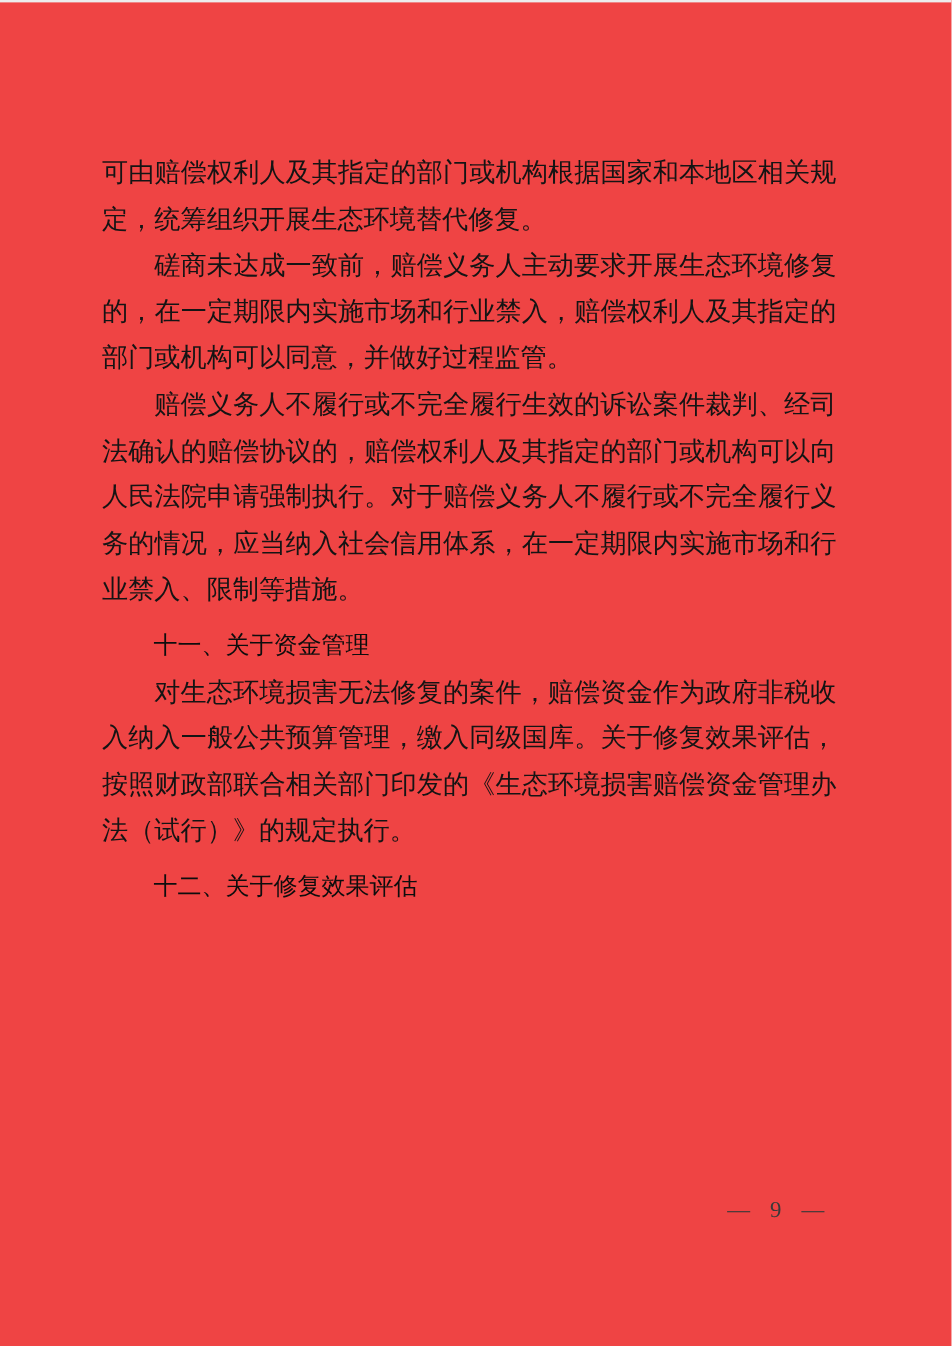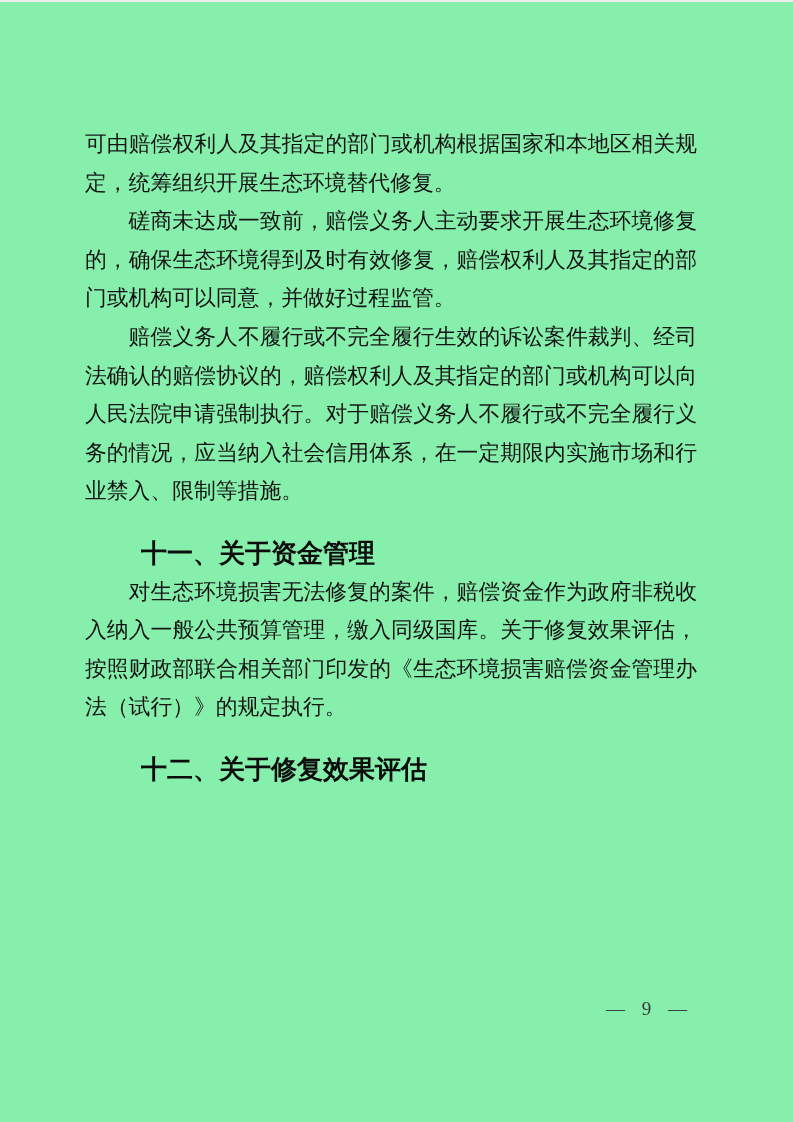--- a/index.html
+++ b/index.html
@@ -8,21 +8,21 @@
     width: 793px;
     height: 1122px;
     background: #ffffff;
     font-family: "Liberation Serif", serif;
   }
 
   .page {
     position: relative;
     width: 793px;
     height: 1122px;
-    background: #86efac;
+    background: #ef4444;
     overflow: hidden;
     border-top: 2px solid #ededed; 
   }
 
   .doc-body {
     position: absolute;
     left: 85px;
     top: 123px;
     width: 612px;
     color: #141414;
@@ -35,26 +35,26 @@
     text-indent: 2em;
     font-family: "Liberation Serif", serif;
   }
 
   .body-paragraph.no-indent {
     text-indent: 0;
   }
 
   .section-heading {
     font-family: "Liberation Sans", sans-serif;
-    font-weight: 700;
-    font-size: 26px;
+    font-weight: 400;
+    font-size: 20px;
     line-height: 38.6px;
     color: #0d0d0d;
     text-indent: 2.15em;
-    margin-top: 23px;
+    margin-top: 8px;
   }
 
   .page-footer {
     position: absolute;
     top: 996px;
     right: 0;
     width: 793px;
     text-align: right;
     padding-right: 100px;
     color: #3a3a3a;
@@ -65,21 +65,21 @@
   .page-footer .page-num {
     letter-spacing: 6px;
   }
 </style>
 </head>
 <body>
 
 <div class="page">
   <main class="doc-body" id="doc-body">
       <p class="body-paragraph no-indent">可由赔偿权利人及其指定的部门或机构根据国家和本地区相关规定，统筹组织开展生态环境替代修复。</p>
-      <p class="body-paragraph">磋商未达成一致前，赔偿义务人主动要求开展生态环境修复的，确保生态环境得到及时有效修复，赔偿权利人及其指定的部门或机构可以同意，并做好过程监管。</p>
+      <p class="body-paragraph">磋商未达成一致前，赔偿义务人主动要求开展生态环境修复的，在一定期限内实施市场和行业禁入，赔偿权利人及其指定的部门或机构可以同意，并做好过程监管。</p>
       <p class="body-paragraph">赔偿义务人不履行或不完全履行生效的诉讼案件裁判、经司法确认的赔偿协议的，赔偿权利人及其指定的部门或机构可以向人民法院申请强制执行。对于赔偿义务人不履行或不完全履行义务的情况，应当纳入社会信用体系，在一定期限内实施市场和行业禁入、限制等措施。</p>
       <h3 class="section-heading">十一、关于资金管理</h3>
       <p class="body-paragraph">对生态环境损害无法修复的案件，赔偿资金作为政府非税收入纳入一般公共预算管理，缴入同级国库。关于修复效果评估，按照财政部联合相关部门印发的《生态环境损害赔偿资金管理办法（试行）》的规定执行。</p>
       <h3 class="section-heading">十二、关于修复效果评估</h3>
     </main>
   <footer class="page-footer">
     <span class="page-num">— 9 —</span>
   </footer>
 </div>
 

